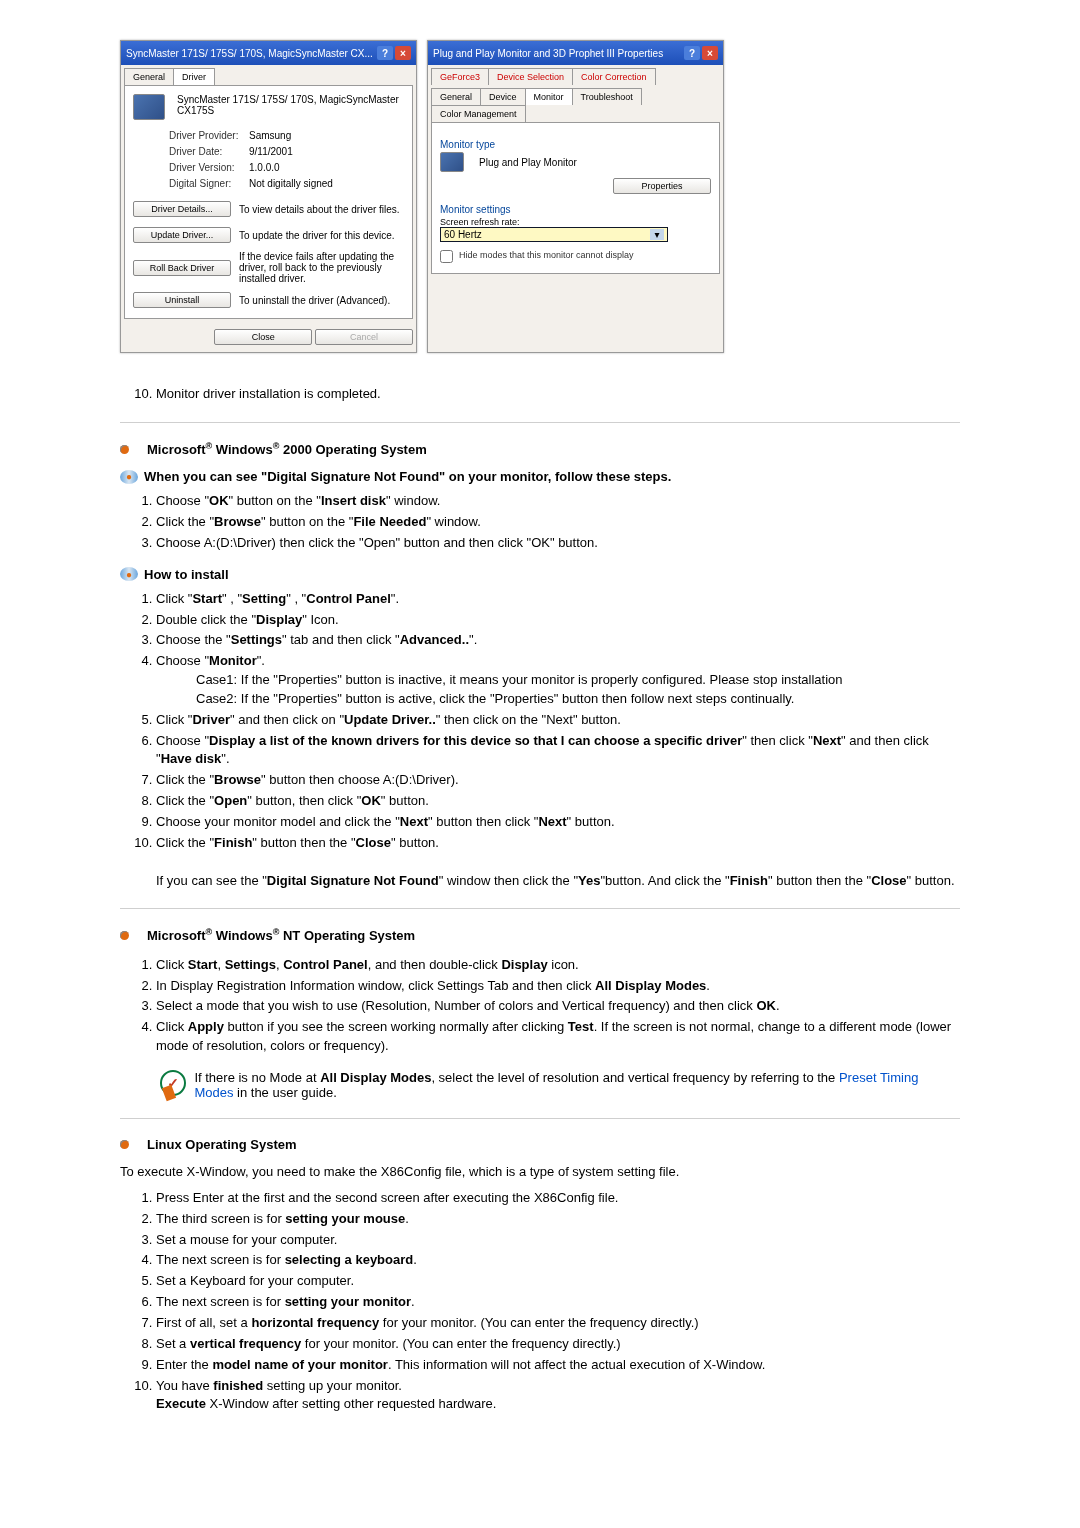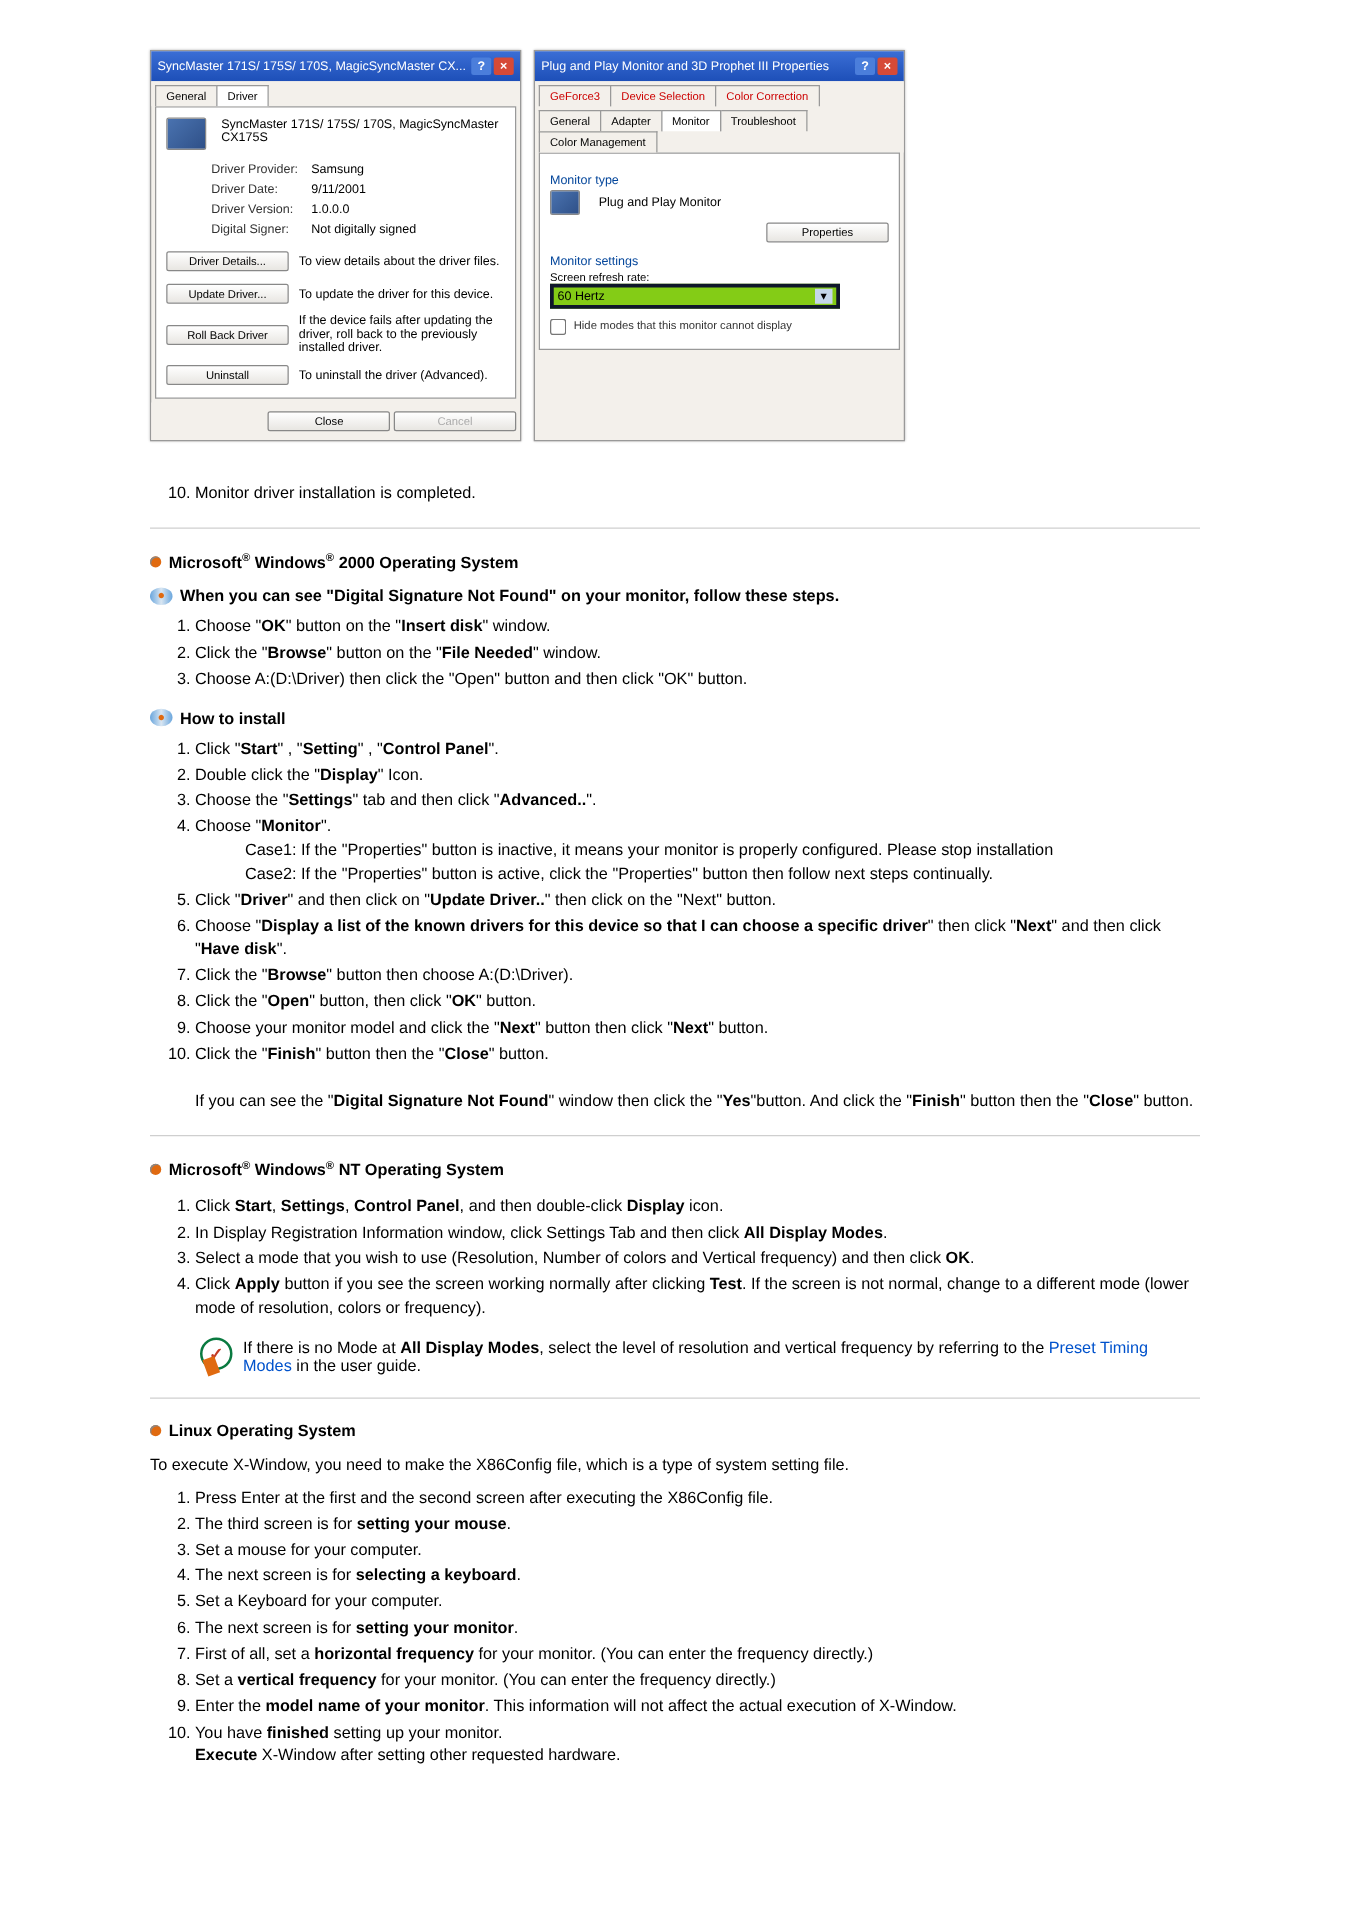--- a/index.html
+++ b/index.html
@@ -13,29 +13,29 @@
 .tab{padding:3px 8px;border:1px solid #999;background:#f3f0eb;margin-right:-1px;border-bottom:none}
 .tab.active{background:#fff;position:relative;z-index:1}
 .tab.red{color:#c00}
 .dialog-body{background:#fff;border:1px solid #999;margin:0 3px 3px;padding:8px}
 .monitor-icon{width:30px;height:24px;background:linear-gradient(135deg,#4a73b0,#2f5088);border:1px solid #888;display:inline-block;vertical-align:top;margin-right:6px;border-radius:2px}
 .monitor-icon.sm{width:22px;height:18px}
 .row{margin:5px 0}
 .lbl{color:#333;display:inline-block;width:80px}
 .btn{border:1px solid #888;background:linear-gradient(to bottom,#fff,#e8e6e2);padding:2px 8px;border-radius:2px;font-size:9px;min-width:80px;text-align:center;display:inline-block;margin:2px 0}
 .btn.disabled{color:#aaa}
-.dropdown{border:3px solid #0f172a;background:#84cc16;padding:1px 3px;width:220px;display:flex;justify-content:space-between;align-items:center}
+.dropdown{border:1px solid #0f172a;background:#fef9c3;padding:1px 3px;width:220px;display:flex;justify-content:space-between;align-items:center}
 .dropdown .arrow{background:#c5d7ea;width:14px;text-align:center}
 .section-header{color:#04469b;font-size:10px;margin:8px 0 2px}
 .check{display:inline-flex;align-items:flex-start;gap:4px;font-size:9px;color:#333}
 .check input{margin:0 2px 0 0}
 .warn-text{font-size:9px;color:#333;margin:4px 0}
 .bottom-btns{text-align:right;padding:5px 3px;background:#f3f0eb}
 hr.sep{border:none;border-top:1px solid #cfcfcf;margin:18px 0}
-.os-header{font-weight:bold;font-size:13px;color:#000;margin:18px 0 12px;display:flex;align-items:center;gap:6px}
+.os-header{font-weight:bold;font-size:13px;color:#000;margin:18px 0 12px;display:flex;align-items:center;gap:18px}
 .bullet-orange{width:9px;height:9px;background:#e06a10;border-radius:50%;display:inline-block;box-shadow:1px 1px 0 #888 inset}
 .sub-header{font-weight:bold;font-size:13px;color:#000;margin:4px 0 8px;display:flex;align-items:center;gap:6px}
 .icon-blue{width:18px;height:14px;background:linear-gradient(90deg,#6aa6dd,#d9e6f2,#6aa6dd);border-radius:50%;display:inline-flex;align-items:center;justify-content:center;color:#e06a10;font-size:10px}
 ol{margin:4px 0 14px 36px;padding:0}
 ol li{margin:2px 0;line-height:1.45}
 .indent-sub{margin-left:40px;line-height:1.45}
 .note-box{display:flex;gap:8px;align-items:flex-start;margin:6px 0 0 40px}
 .note-icon{width:30px;height:30px;position:relative}
 .note-icon .check-circle{width:22px;height:22px;border:2px solid #0a7a40;border-radius:50%;display:flex;align-items:center;justify-content:center;color:#c43b24;font-weight:bold;font-size:14px;background:#fff}
 .note-icon .pencil{width:10px;height:14px;background:#e06a10;position:absolute;bottom:0;left:4px;transform:rotate(-20deg)}
@@ -101,21 +101,21 @@
         <span class="tb-btn">×</span>
       </div>
     </div>
     <div class="tabs" style="flex-wrap:wrap">
       <div class="tab red">GeForce3</div>
       <div class="tab red">Device Selection</div>
       <div class="tab red">Color Correction</div>
     </div>
     <div class="tabs" style="flex-wrap:wrap">
       <div class="tab">General</div>
-      <div class="tab">Adapter</div>
+      <div class="tab">Device</div>
       <div class="tab active">Monitor</div>
       <div class="tab">Troubleshoot</div>
       <div class="tab">Color Management</div>
     </div>
     <div class="dialog-body">
       <div class="section-header">Monitor type</div>
       <div style="display:flex;align-items:center;gap:9px">
         <span class="monitor-icon sm"></span>
         <span style="flex:1">Plug and Play Monitor</span>
       </div>

